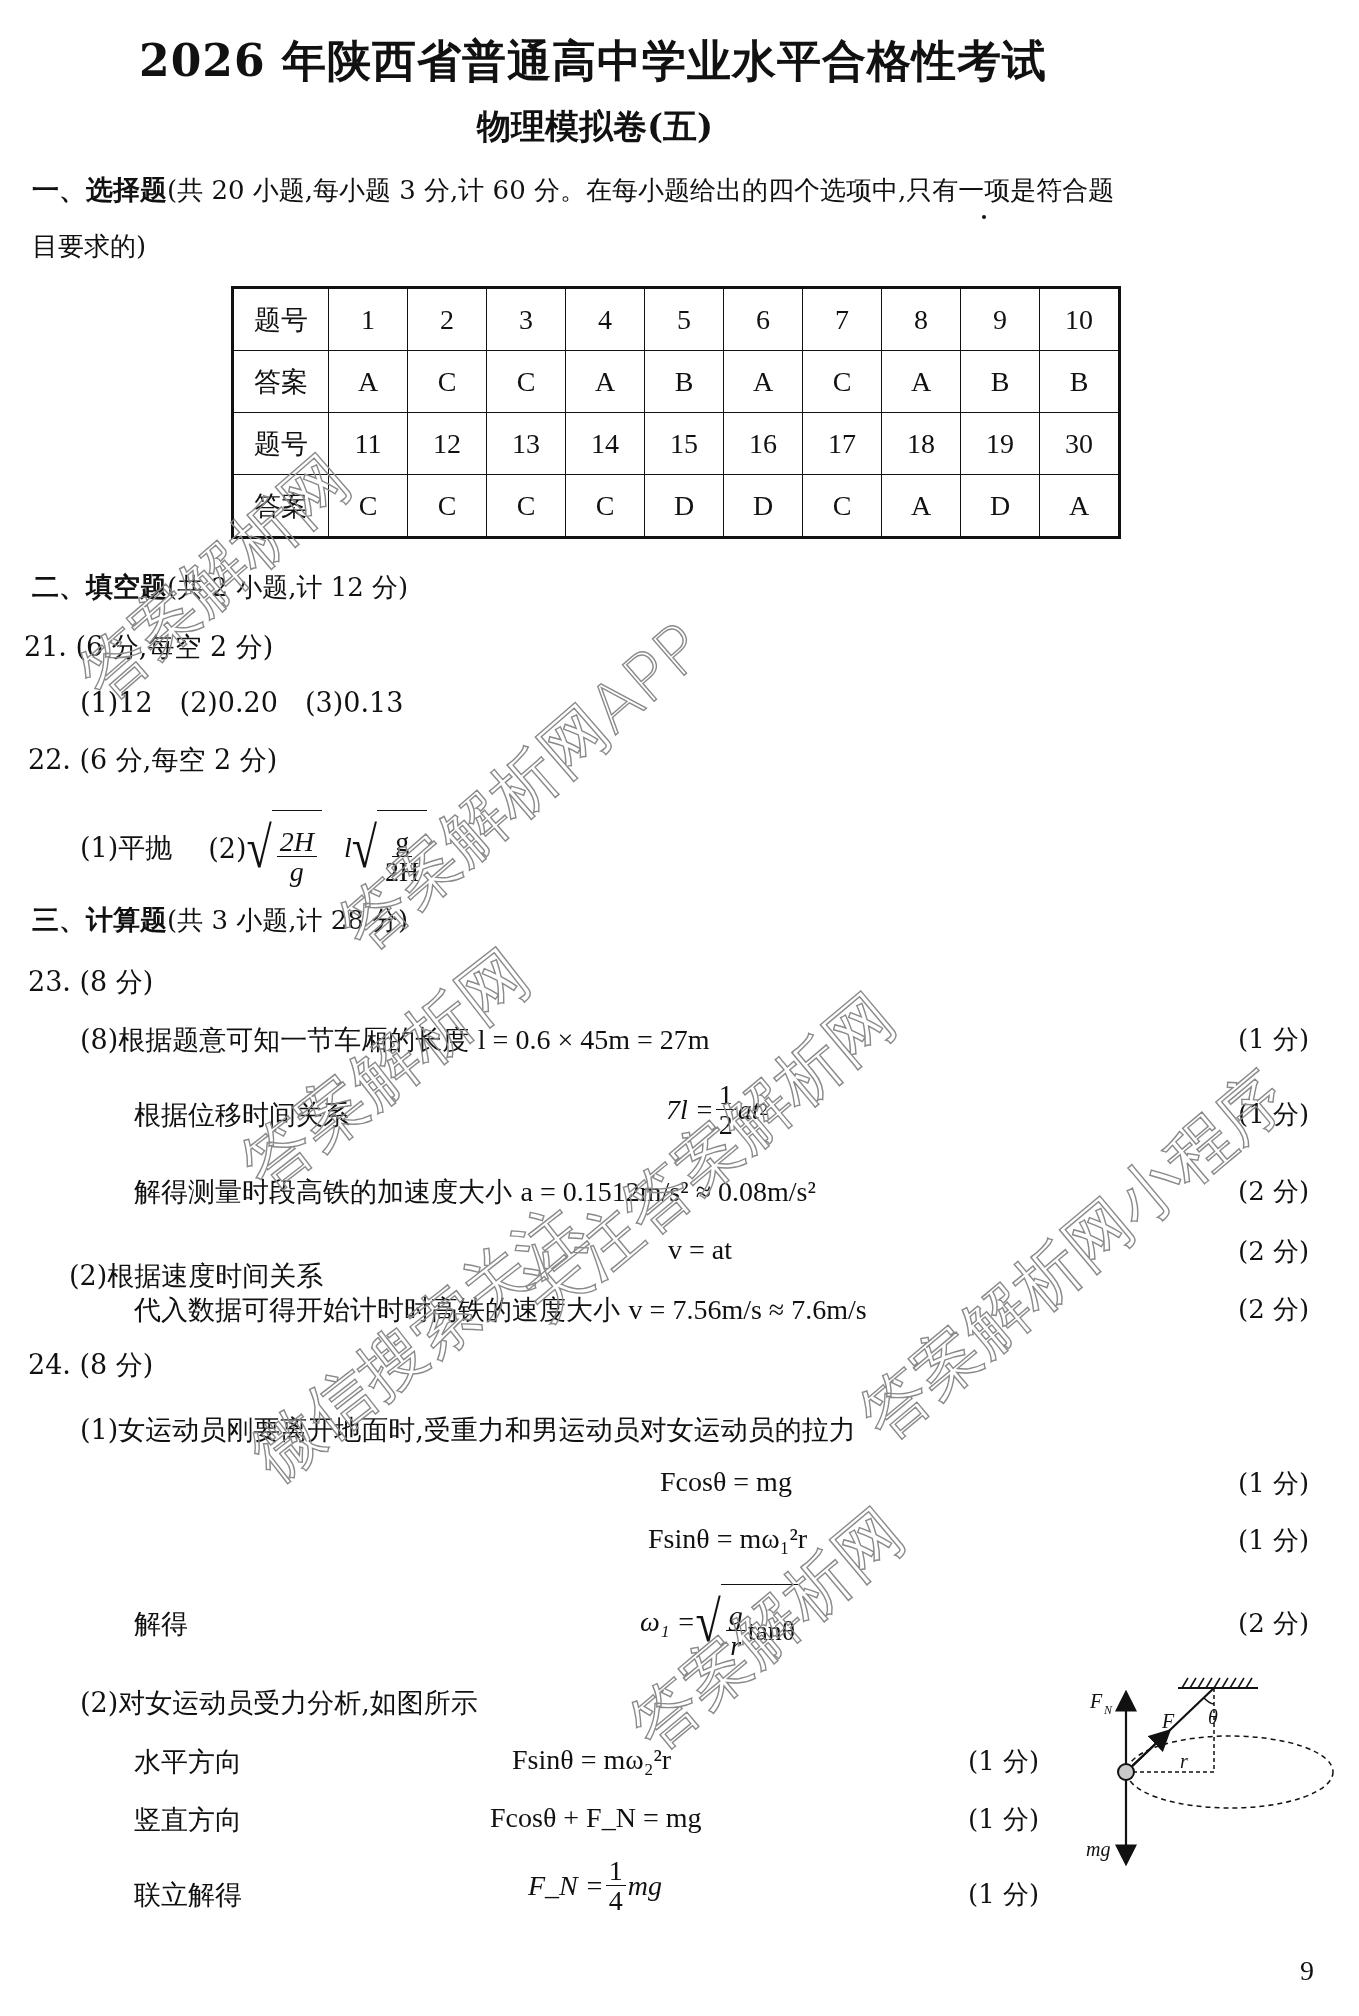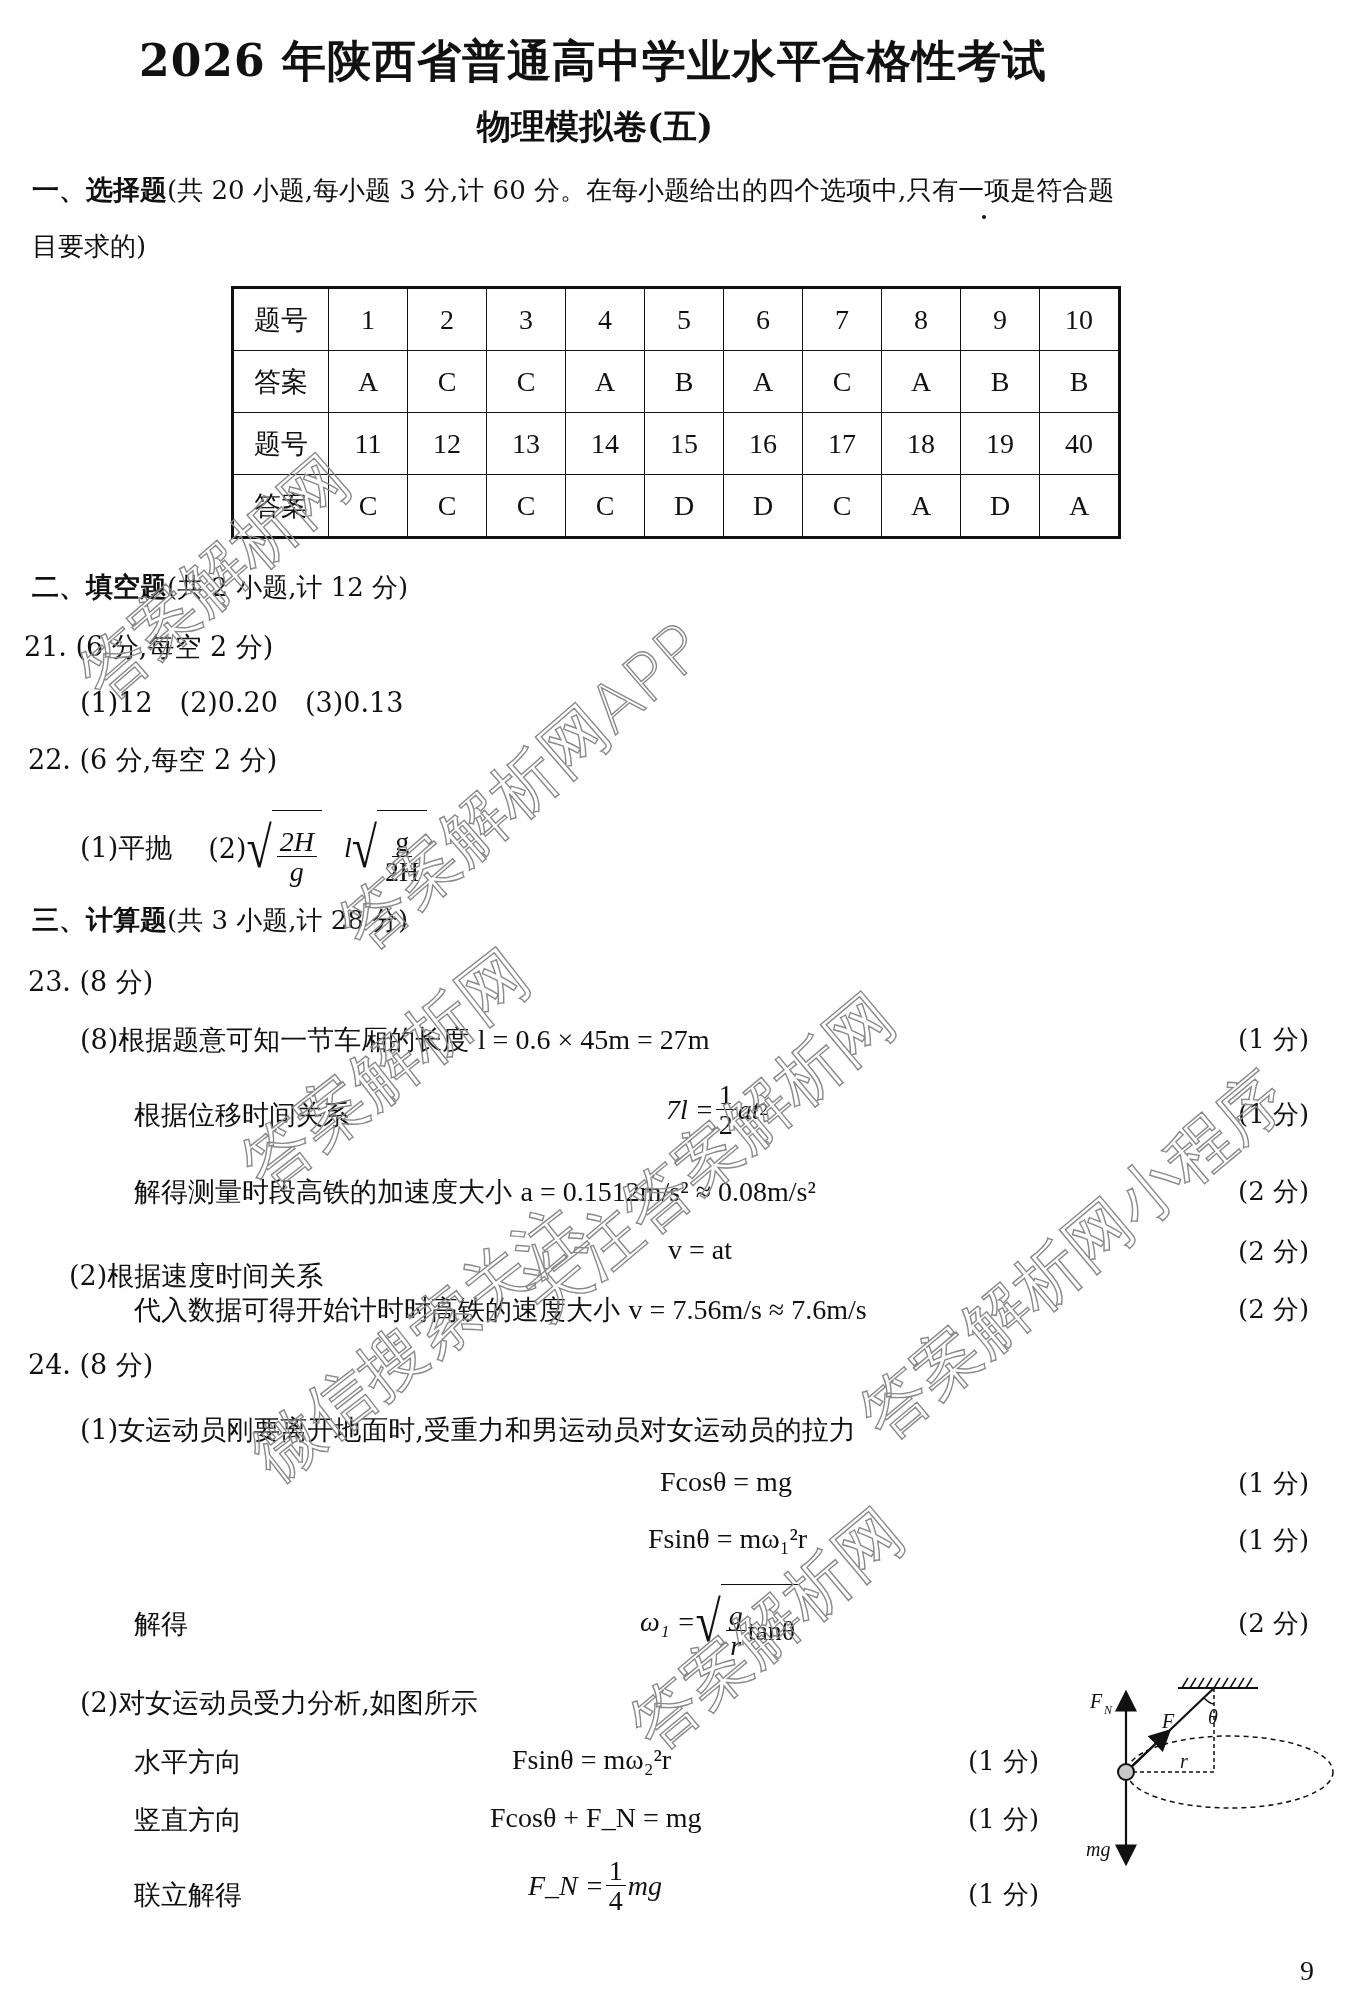--- a/index.html
+++ b/index.html
@@ -78,21 +78,21 @@
     <td class="head">题号</td>
     <td>11</td>
         <td>12</td>
         <td>13</td>
         <td>14</td>
         <td>15</td>
         <td>16</td>
         <td>17</td>
         <td>18</td>
         <td>19</td>
-        <td>40</td>
+        <td>30</td>
   </tr>
   <tr>
     <td class="head">答案</td>
     <td>C</td>
         <td>C</td>
         <td>C</td>
         <td>C</td>
         <td>D</td>
         <td>D</td>
         <td>C</td>

